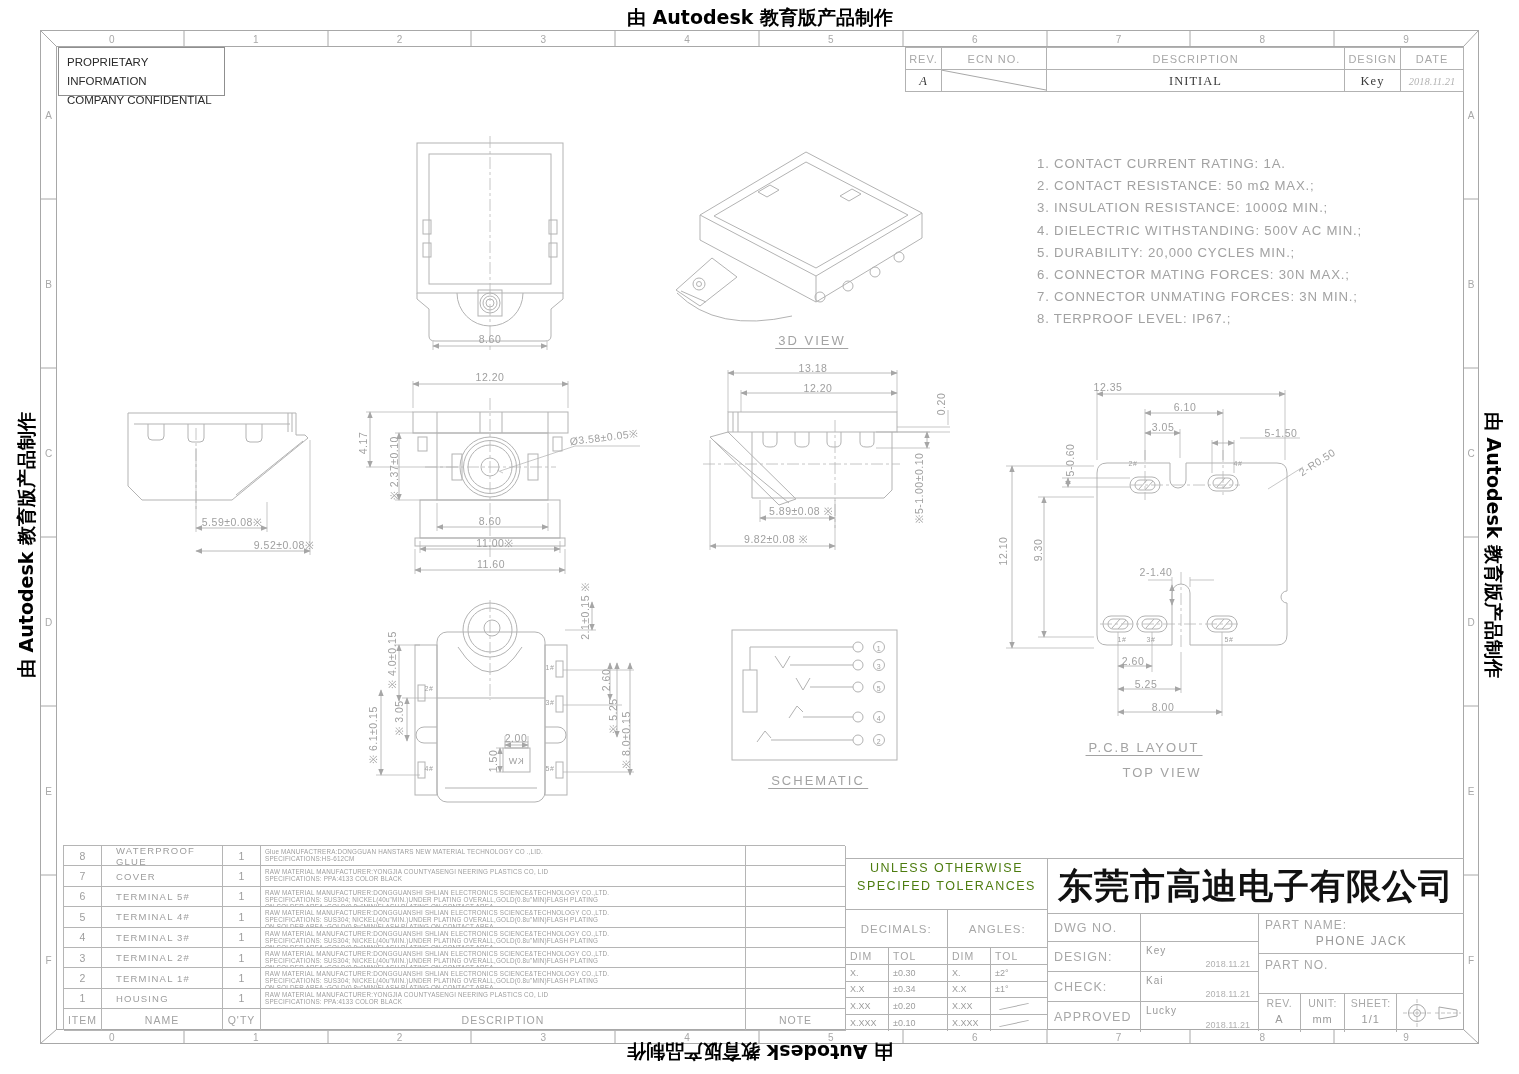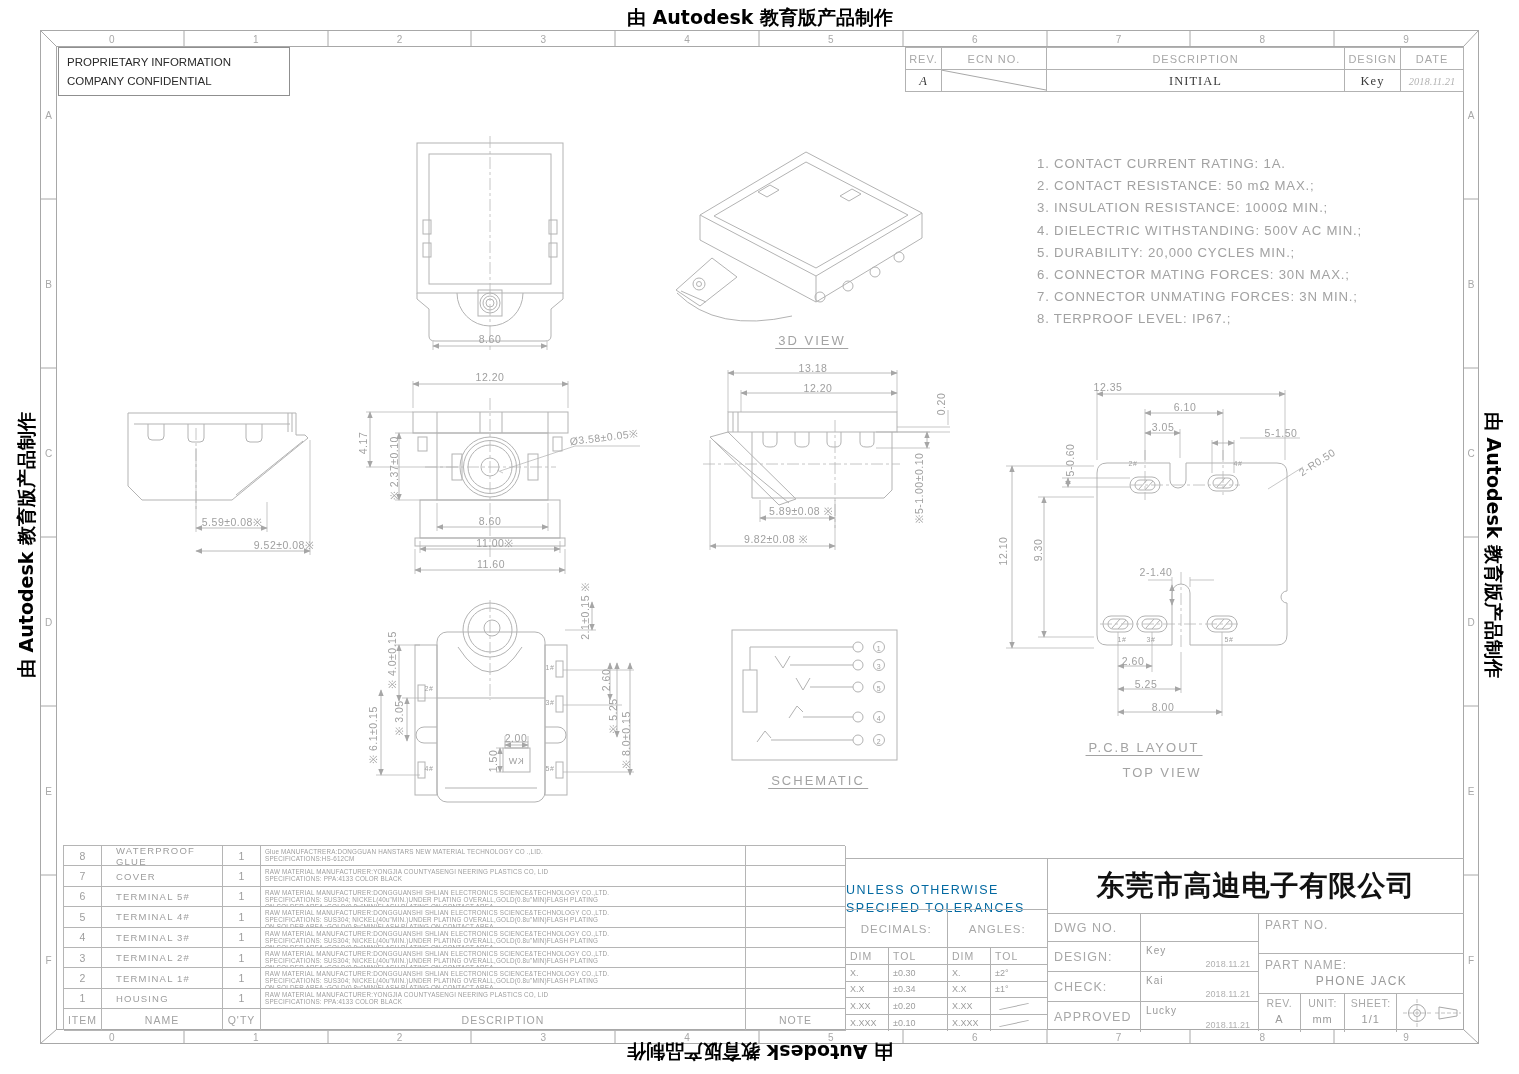--- a/index.html
+++ b/index.html
@@ -12,21 +12,21 @@
        white-space:nowrap;transform:translate(-50%,-50%);padding:0 3px;}
   .und{border-bottom:1px solid #a3a3a3;}
   .glabel{position:absolute;font-size:10px;color:#a8a8a8;transform:translate(-50%,-50%);}
   .wm{position:absolute;font-family:"DejaVu Sans",sans-serif;font-weight:bold;
       font-size:19px;color:#000;white-space:nowrap;}
   #wm-top{left:760px;top:18px;transform:translate(-50%,-50%);}
   #wm-bottom{left:760px;top:1051px;transform:translate(-50%,-50%) rotate(180deg);}
   #wm-left{left:27px;top:545px;transform:translate(-50%,-50%) rotate(-90deg);}
   #wm-right{left:1493px;top:545px;transform:translate(-50%,-50%) rotate(90deg);}
   
-  #prop{position:absolute;left:58px;top:47px;width:232px;height:49px;border:1px solid #8f8f8f;
+  #prop{position:absolute;left:58px;top:47px;width:167px;height:49px;border:1px solid #8f8f8f;
         color:#2a2a2a;font-size:11.5px;line-height:19px;padding:5px 0 0 8px;box-sizing:border-box;}
   
   #revtbl{position:absolute;left:905px;top:47px;width:559px;height:45px;
           border-left:1px solid #b2b2b2;border-bottom:1px solid #b2b2b2;box-sizing:border-box;
           display:grid;grid-template-columns:36px 105px 298px 56px 63px;grid-template-rows:22px 23px;}
   #revtbl .c{border-right:1px solid #b2b2b2;border-top:1px solid #b2b2b2;display:flex;
           align-items:center;justify-content:center;overflow:hidden;}
   #revtbl .hdr{color:#a8a8a8;font-size:11px;letter-spacing:1px;}
   #revtbl .serif{font-family:"Liberation Serif",serif;color:#3a3a3a;font-size:12.5px;letter-spacing:1px;}
   #revtbl .ital{font-style:italic;}
@@ -42,41 +42,41 @@
   #bom .c{border-right:1px solid #b5b5b5;border-bottom:1px solid #b5b5b5;overflow:hidden;
        color:#9d9d9d;display:flex;align-items:center;justify-content:center;}
   #bom .c-name{justify-content:flex-start;padding-left:14px;font-size:9.5px;letter-spacing:1.2px;}
   #bom .c-item,#bom .c-qty{font-size:10.5px;}
   #bom .c-desc{justify-content:flex-start;padding:1px 4px;font-size:6.3px;line-height:7px;
        white-space:pre-line;color:#9d9d9d;letter-spacing:0.2px;align-items:flex-start;padding-top:2px;}
   #bom .h{font-size:10.5px;color:#a2a2a2;letter-spacing:1px;}
   
   #tol{position:absolute;left:845px;top:858px;width:203px;height:172px;
        border:1px solid #b2b2b2;box-sizing:border-box;}
-  #tol .ttl{position:absolute;left:0;top:22px;width:100%;color:#0369a1;
+  #tol .ttl{position:absolute;left:0;top:0;width:100%;text-align:center;color:#4d7c0f;
        font-size:12.5px;letter-spacing:1.5px;line-height:18px;}
   #tol .sect{position:absolute;left:0;top:50px;width:100%;height:38px;border-top:1px solid #b2b2b2;
        display:flex;}
   #tol .sect div{flex:0 0 50%;display:flex;align-items:center;justify-content:center;
        color:#a8a8a8;font-size:11.5px;letter-spacing:1px;box-sizing:border-box;}
   #tol .sect div:last-child{border-left:1px solid #b2b2b2;}
   #tolgrid{position:absolute;left:0;top:88px;width:201px;height:84px;display:grid;
        grid-template-columns:43px 59px 43px 56px;grid-auto-rows:16.8px;}
   #tolgrid span{border-top:1px solid #b2b2b2;border-right:1px solid #b2b2b2;color:#9d9d9d;
        font-size:9px;display:flex;align-items:center;padding-left:4px;box-sizing:border-box;position:relative;}
   #tolgrid span:nth-child(4n){border-right:none;}
   #tolgrid .hd{font-size:10.5px;color:#a4a4a4;letter-spacing:1px;}
   .slash{position:absolute;left:8px;top:8px;width:30px;border-top:1px solid #adadad;
        transform:rotate(-12deg);}
   
   #tblock{position:absolute;left:1048px;top:858px;width:416px;height:172px;
        border-top:1px solid #b2b2b2;box-sizing:border-box;}
   #tblock .company{position:absolute;left:0;top:0;width:100%;height:54px;display:flex;
        align-items:center;justify-content:center;font-family:Liberation Sans, sans-serif;
-       font-weight:bold;font-size:28px;color:#111;letter-spacing:1px;}
+       font-weight:bold;font-size:35px;color:#111;letter-spacing:1px;}
   #tblock .leftcol{position:absolute;left:0;top:54px;width:210px;height:118px;border-top:1px solid #b2b2b2;}
   #tblock .lrow{position:relative;height:28px;border-bottom:1px solid #b2b2b2;box-sizing:border-box;}
   #tblock .lrow .lab{position:absolute;left:6px;top:50%;transform:translateY(-50%);
        color:#a8a8a8;font-size:12.5px;letter-spacing:1px;}
   #tblock .lrow .vdiv{position:absolute;left:92px;top:0;bottom:0;border-left:1px solid #b2b2b2;}
   #tblock .lrow .who{position:absolute;left:98px;top:3px;font-size:10px;color:#9a9a9a;letter-spacing:1px;}
   #tblock .lrow .dt{position:absolute;right:8px;bottom:2px;font-size:9px;color:#b0b0b0;}
   #tblock .rightcol{position:absolute;left:210px;top:54px;width:206px;height:118px;
        border-top:1px solid #b2b2b2;border-left:1px solid #b2b2b2;box-sizing:border-box;}
   #tblock .prow{position:relative;height:40px;border-bottom:1px solid #b2b2b2;box-sizing:border-box;}
@@ -534,25 +534,25 @@
       </div>
       <div class="lrow" style="height:30px;border-bottom:none">
         <span class="lab">APPROVED</span>
         <span class="vdiv"></span>
         <span class="who">Lucky</span>
         <span class="dt">2018.11.21</span>
       </div>
     </div>
     <div class="rightcol">
       <div class="prow">
-        <span class="lab">PART  NO.</span>
-      </div>
-      <div class="prow">
         <span class="lab">PART  NAME:</span>
         <span class="val">PHONE  JACK</span>
+      </div>
+      <div class="prow">
+        <span class="lab">PART  NO.</span>
       </div>
       <div class="brow">
         <div class="bc" style="width:42px">
           <span class="lab">REV.</span>
           <span class="val">A</span>
         </div>
         <div class="bc" style="width:45px">
           <span class="lab">UNIT:</span>
           <span class="val">mm</span>
         </div>

